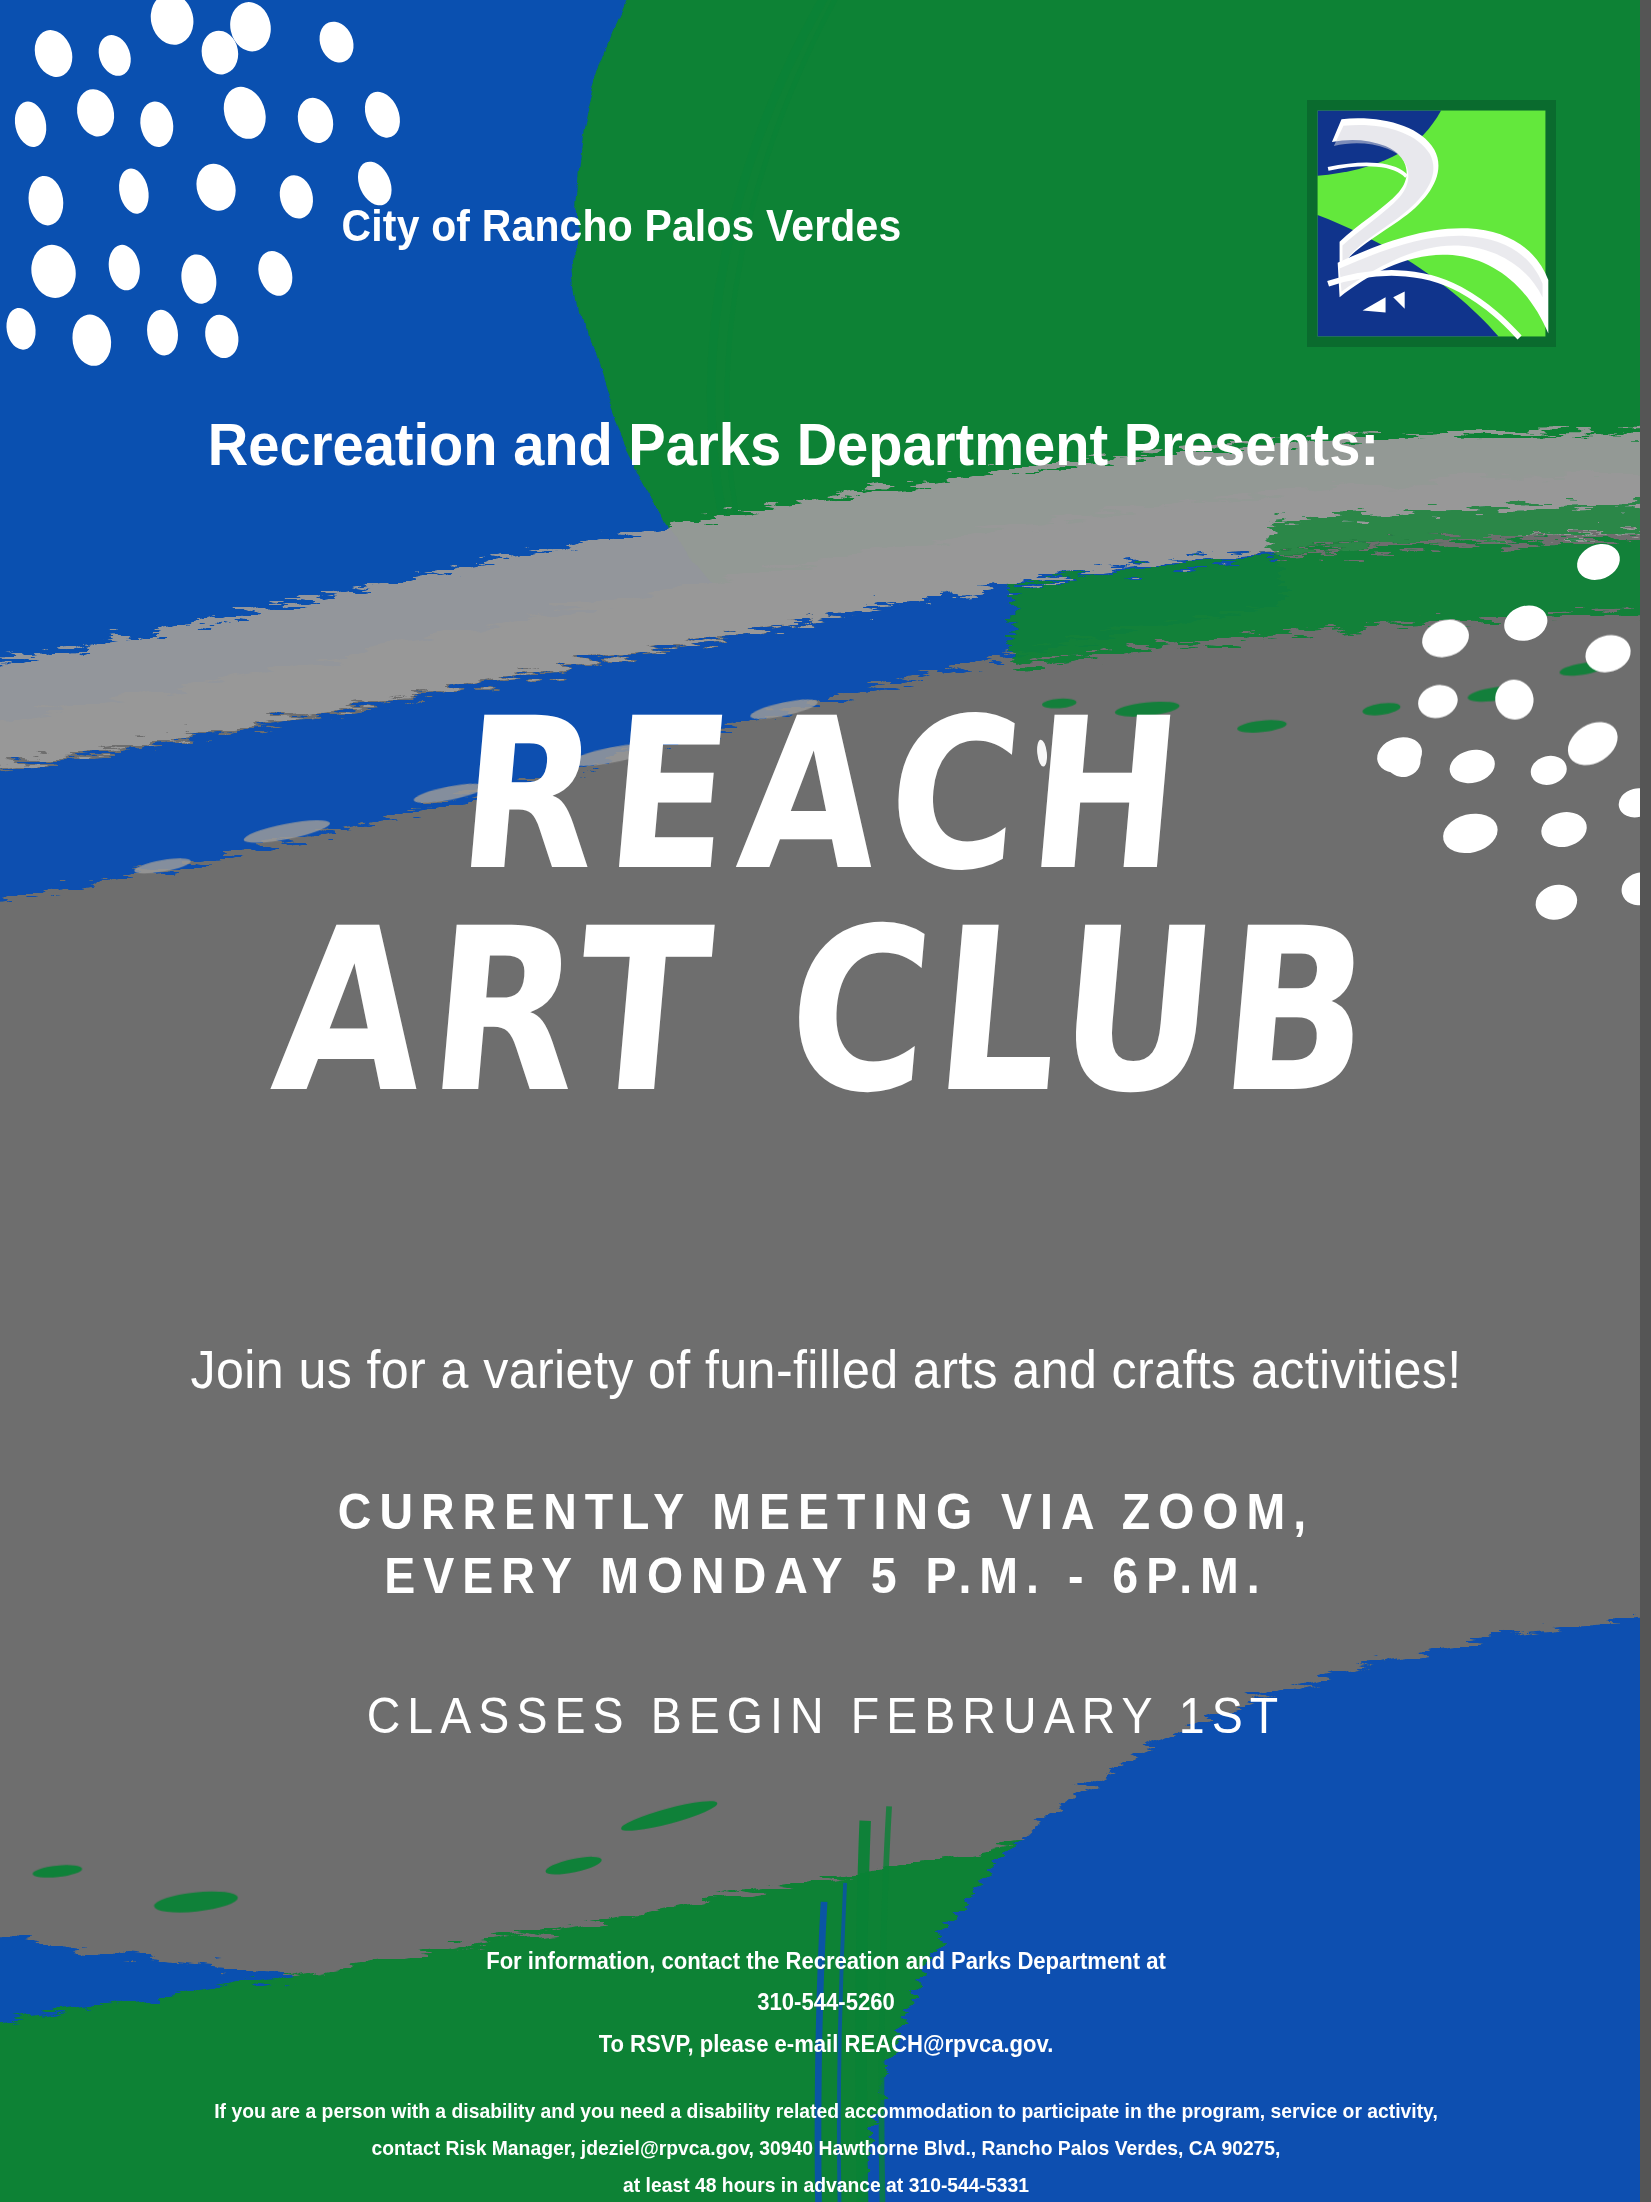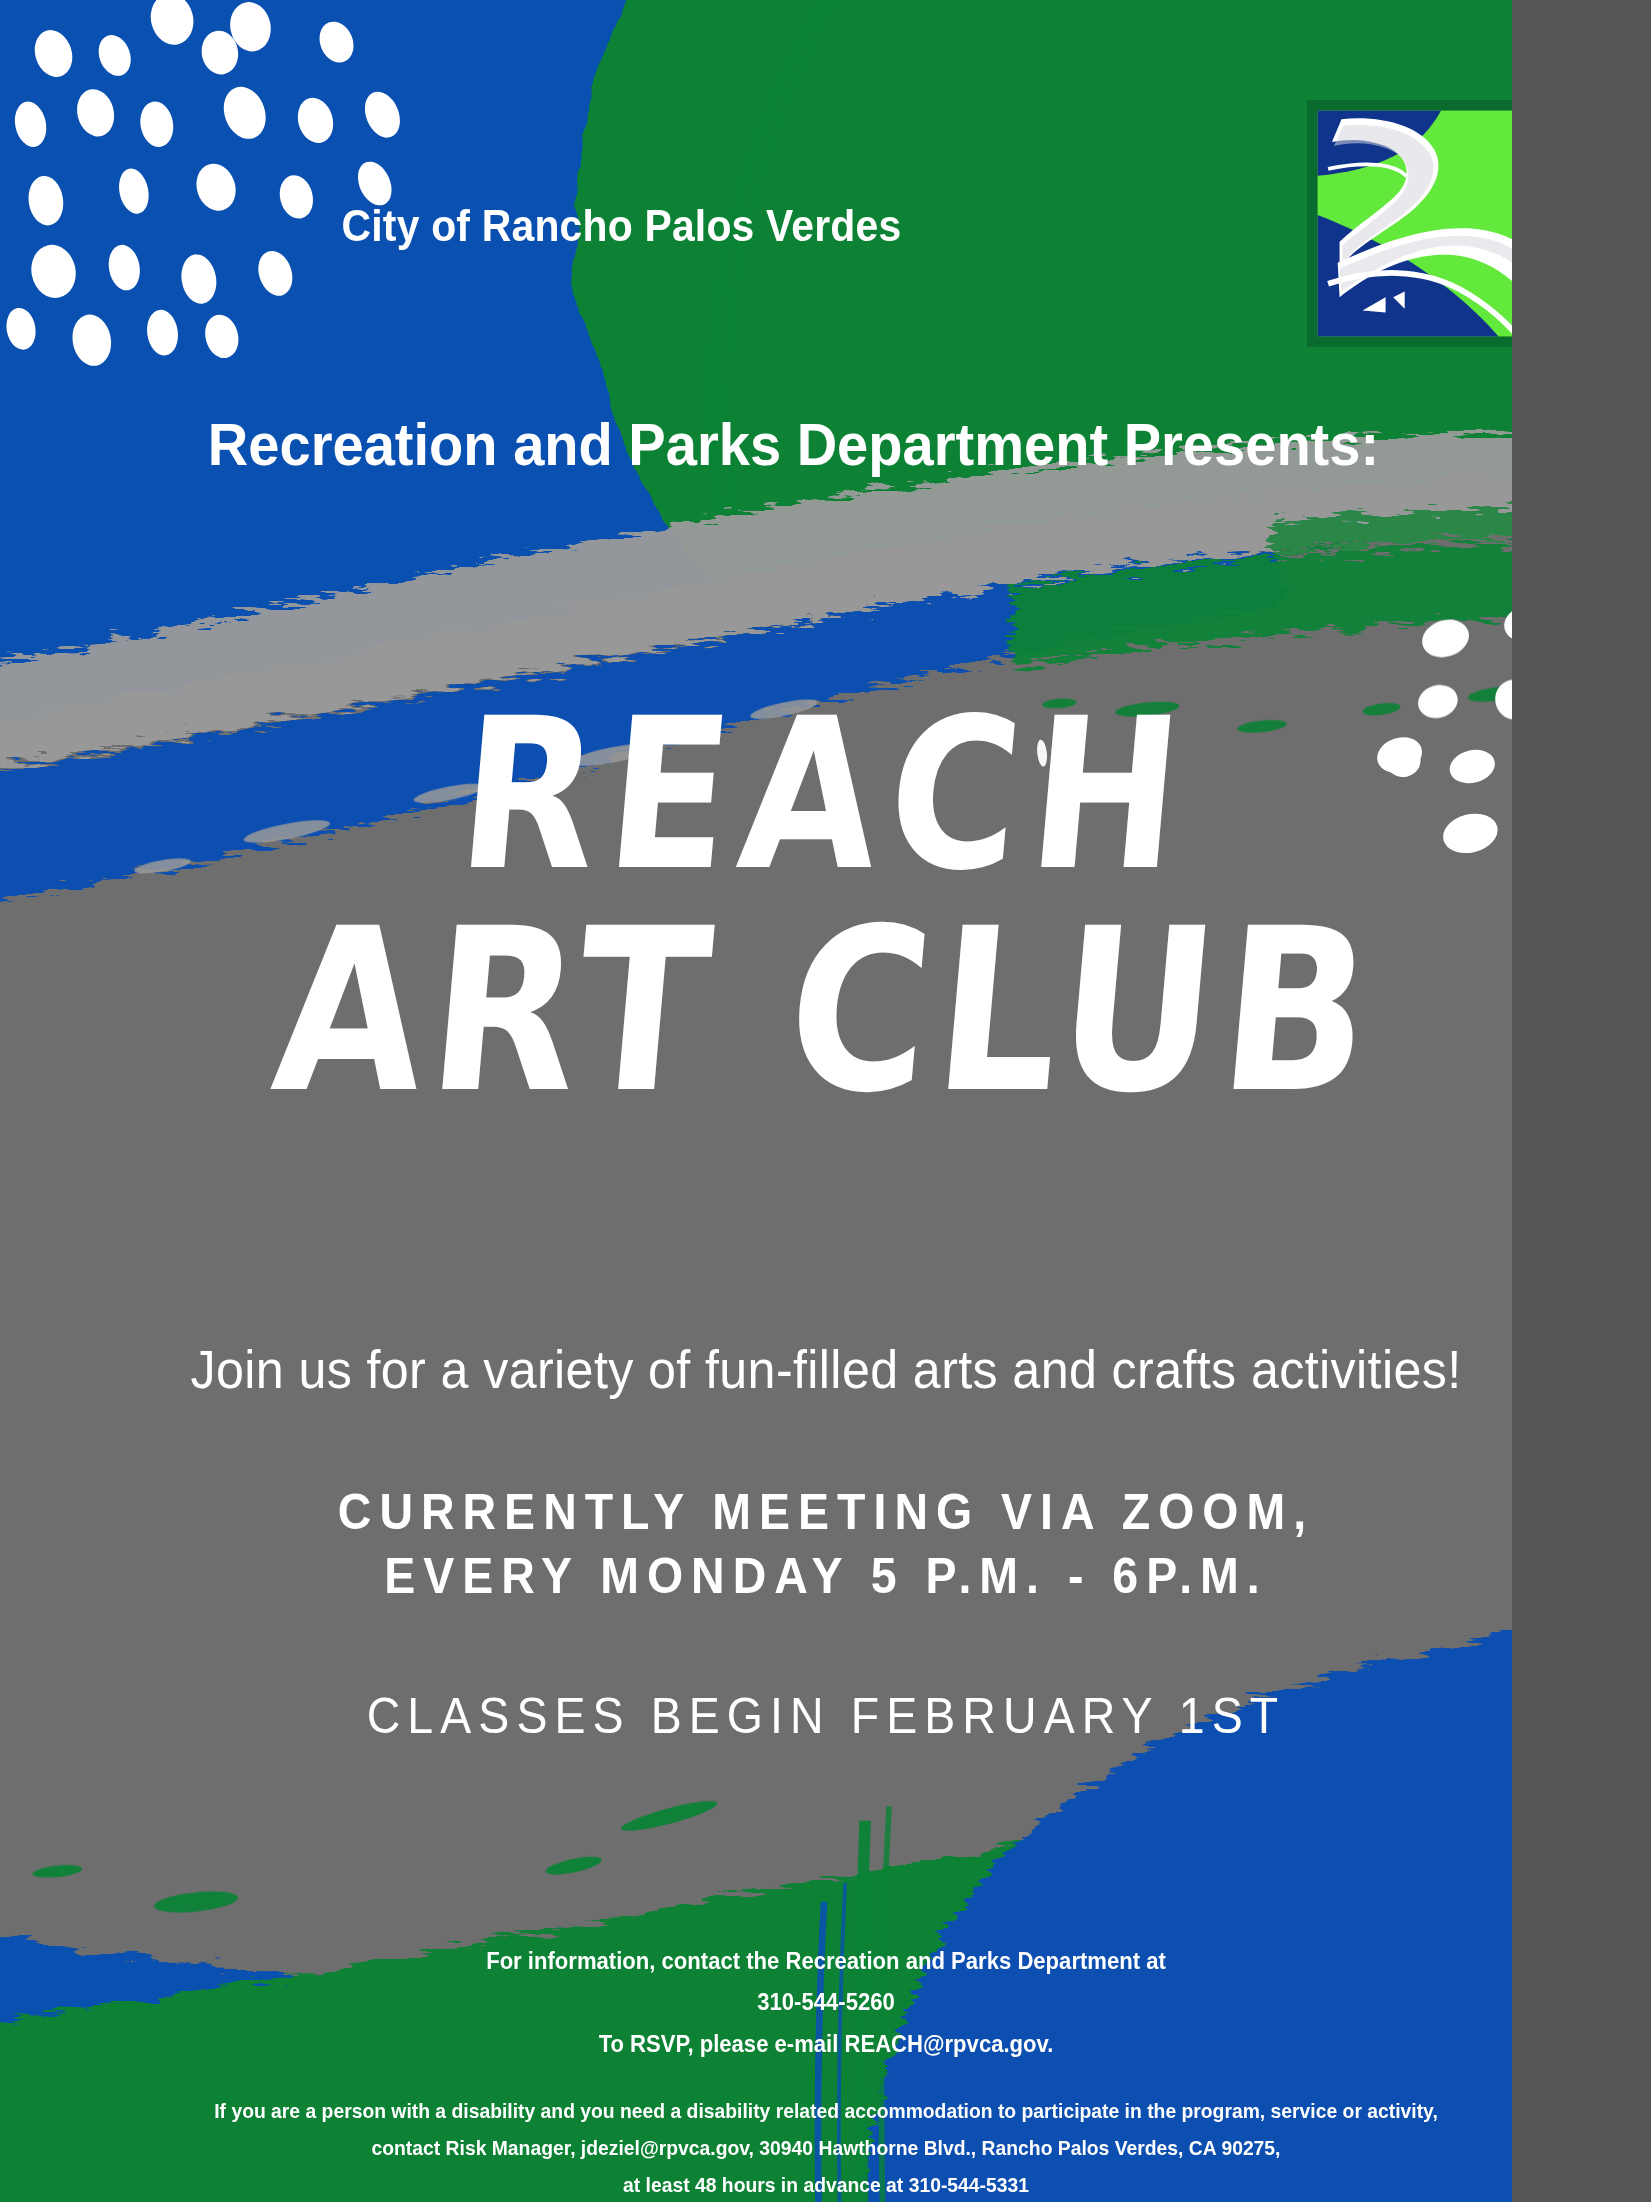--- a/index.html
+++ b/index.html
@@ -1,18 +1,18 @@
 <!DOCTYPE html>
 <html><head>
 <meta charset="utf-8">
 <style>
   html,body{margin:0;padding:0;background:#555;}
   #poster{
     position:relative;
-    width:1512px;height:2202px;
+    width:1640px;height:2202px;
     overflow:hidden;
     background:#3b82f6;
     font-family:"Liberation Sans", sans-serif;
     -webkit-font-smoothing:antialiased;
   }
   .layer{position:absolute;top:0;left:0;width:1652px;height:2202px;pointer-events:none;}
   .txt{position:absolute;color:#ffffff;}
 
   
   #city-line{

